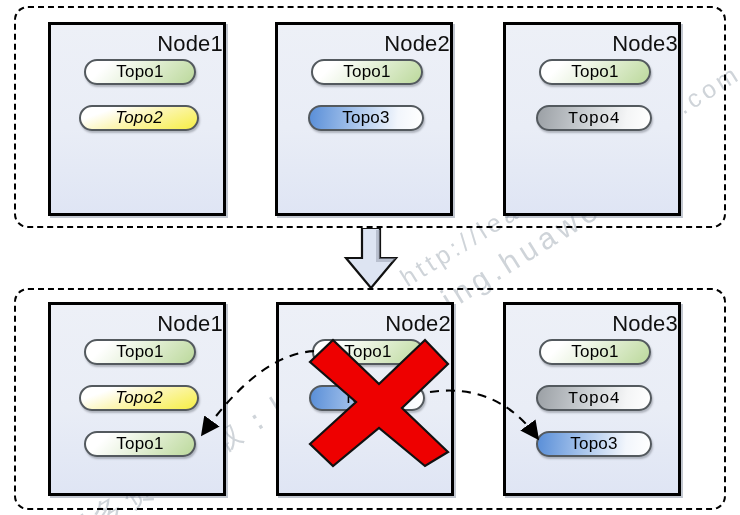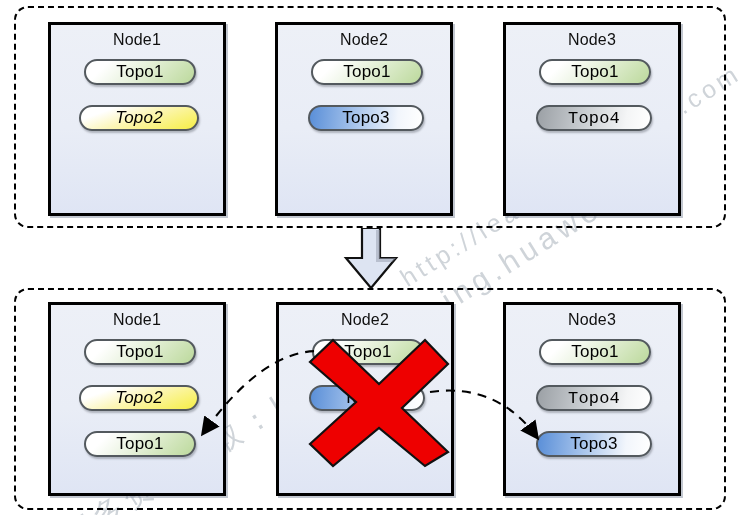--- a/index.html
+++ b/index.html
@@ -55,22 +55,22 @@
     box-sizing: border-box;
     border: 3px solid #000000;
     background: linear-gradient(180deg, #edf0f7 0%, #e9edf6 55%, #dfe5f4 100%);
     box-shadow: 2px 2px 0 rgba(120,130,150,0.45);
   }
   .node-title {
     position: absolute;
     left: 0;
     right: 0;
     top: 6px;
-    text-align: center;
-    font-size: 16px;
+    text-align: right;
+    font-size: 22px;
     color: #101010;
     font-family: "Liberation Sans", sans-serif;
     letter-spacing: 0.2px;
   }
 
   
   .pill {
     position: absolute;
     box-sizing: border-box;
     height: 26px;

